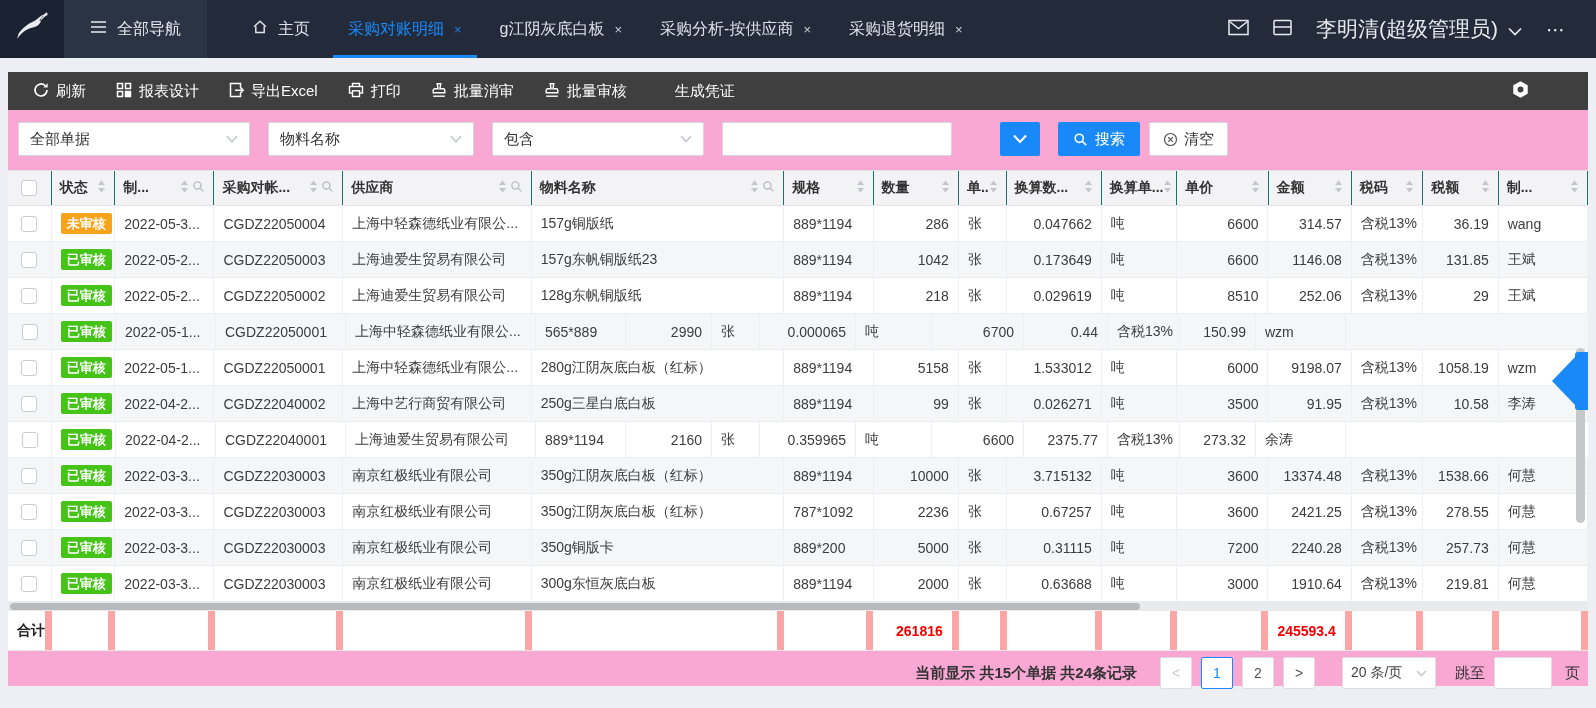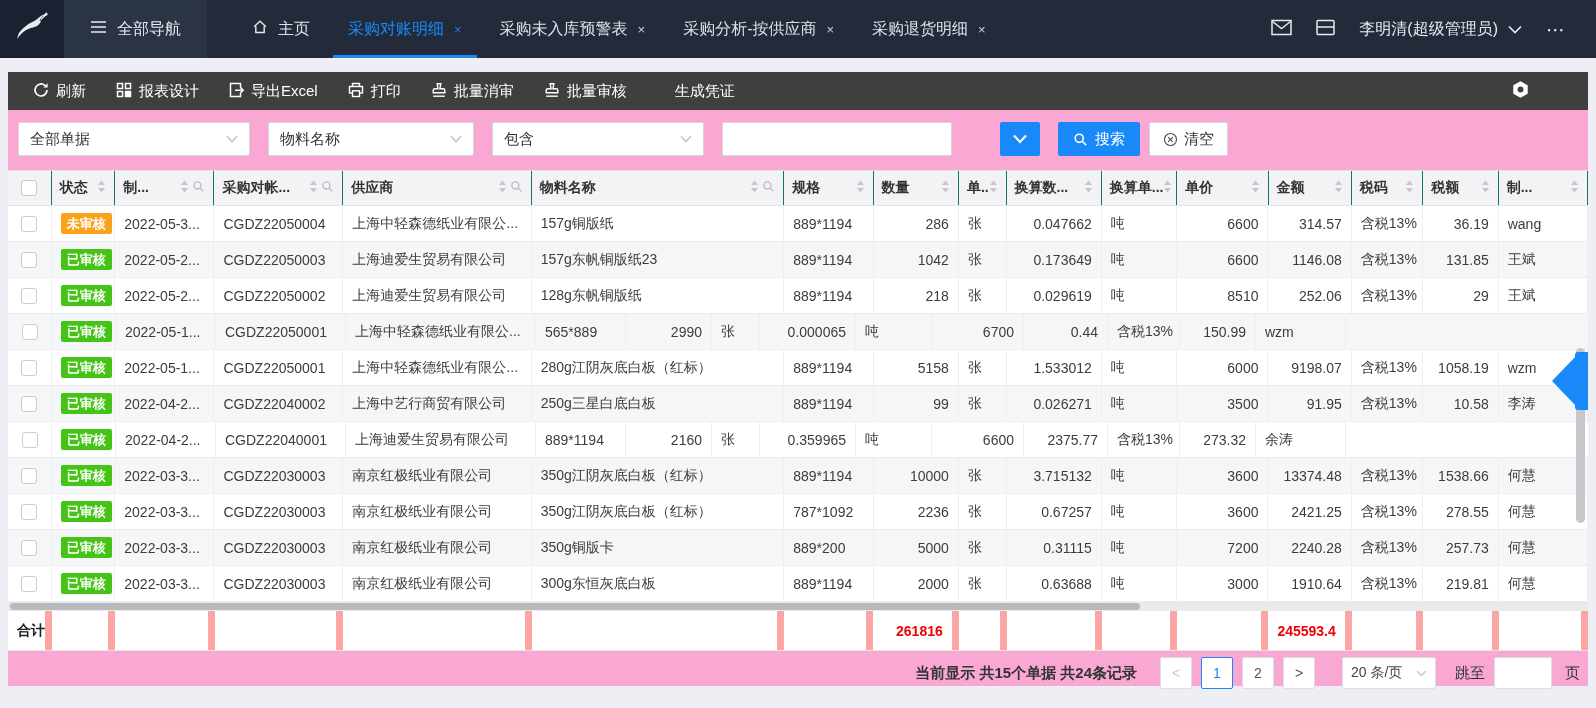--- a/index.html
+++ b/index.html
@@ -9,21 +9,21 @@
   
   .topbar{height:58px;background:#232b3a;display:flex;align-items:stretch;color:#e8eaee}
   .logo{width:64px;background:#1a2130;display:flex;align-items:center;justify-content:center;cursor:pointer}
   .nav-all{background:#2b3445;display:flex;align-items:center;gap:10px;padding:0 26px;font-size:16px;cursor:pointer}
   .tabs{display:flex;align-items:stretch;margin-left:26px}
   .tab{display:flex;align-items:center;gap:10px;padding:0 19px;font-size:16px;color:#dde1e7;position:relative;cursor:pointer;white-space:nowrap}
   .tab.active{color:#1989fa}
   .tab.active::after{content:"";position:absolute;left:4px;right:4px;bottom:0;height:3px;background:#1989fa}
   .tab .close{font-size:13px;opacity:.9}
   .topbar-right{margin-left:auto;display:flex;align-items:center;gap:24px;padding-right:30px}
-  .user-area{display:flex;align-items:center;gap:10px;font-size:16px;cursor:pointer}
+  .user-area{display:flex;align-items:center;gap:10px;font-size:21px;cursor:pointer}
   .more-dots{font-size:19px;letter-spacing:1px;cursor:pointer}
 
   
   .toolbar{margin:14px 8px 0;height:38px;background:#3f3f3f;display:flex;align-items:center;color:#fff;padding-left:10px}
   .tbtn{display:flex;align-items:center;gap:7px;font-size:15px;padding:0 15px;cursor:pointer;white-space:nowrap}
   .tbtn.no-icon{margin-left:18px}
   .toolbar .spacer{flex:1}
   .gearbtn{margin-right:58px;cursor:pointer;display:flex;align-items:center}
 
   
@@ -102,21 +102,21 @@
             <path d="M2 7.8 8 2.3l6 5.5"></path>
             <path d="M3.8 7.2v6.3h8.4V7.2"></path>
           </svg></span>
         <span>主页</span>
       </div>
       <div class="tab active">
         <span>采购对账明细</span>
         <span class="close">×</span>
       </div>
       <div class="tab">
-        <span>采购未入库预警表</span>
+        <span>g江阴灰底白板</span>
         <span class="close">×</span>
       </div>
       <div class="tab">
         <span>采购分析-按供应商</span>
         <span class="close">×</span>
       </div>
       <div class="tab">
         <span>采购退货明细</span>
         <span class="close">×</span>
       </div>

